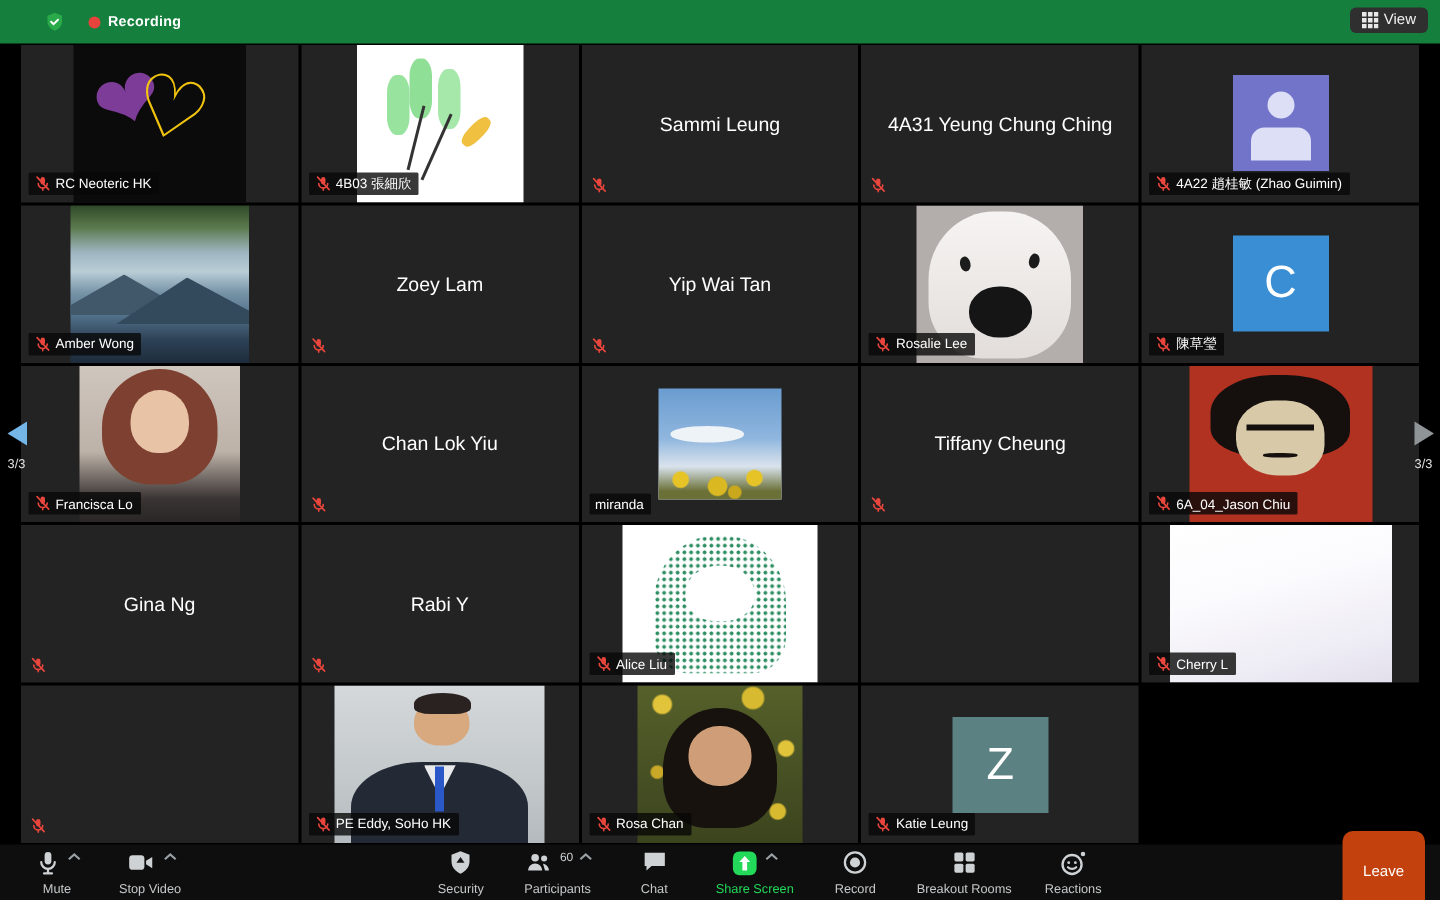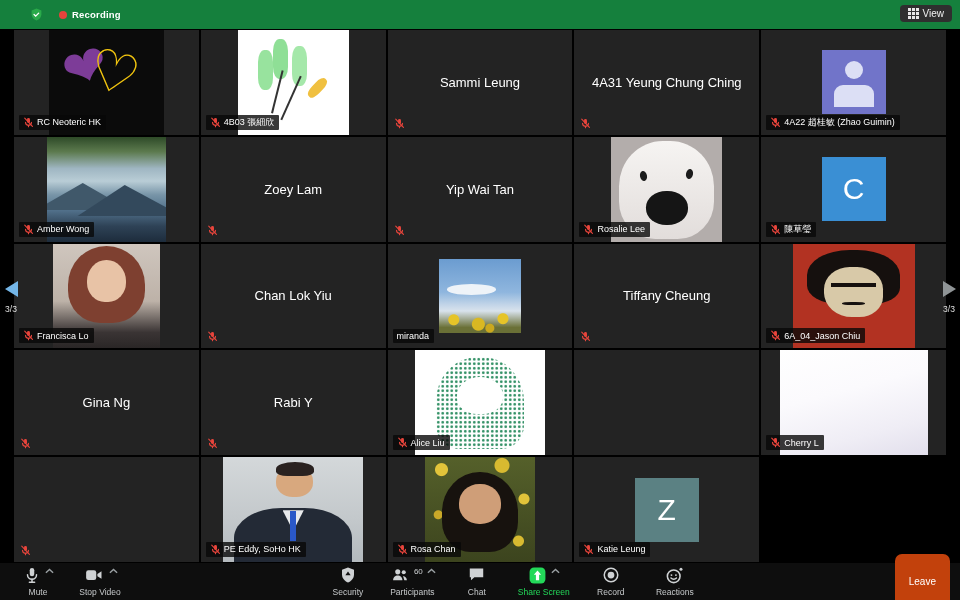--- a/index.html
+++ b/index.html
@@ -613,20 +613,33 @@
         <div class="ticon">
           <span><svg width="18" height="18" viewBox="0 0 24 24">
               <circle cx="12" cy="12" r="9" fill="none" stroke="#cfd2d4" stroke-width="2"></circle>
               <circle cx="12" cy="12" r="4.5" fill="#cfd2d4"></circle>
             </svg></span>
         </div>
         <div class="tlabel">Record</div>
       </div>
       <div class="tbitem">
         <div class="ticon">
+          <span><svg width="18" height="18" viewBox="0 0 24 24">
+              <g fill="#cfd2d4">
+                <rect x="3" y="3" width="8" height="8" rx="1.5"></rect>
+                <rect x="13" y="3" width="8" height="8" rx="1.5"></rect>
+                <rect x="3" y="13" width="8" height="8" rx="1.5"></rect>
+                <rect x="13" y="13" width="8" height="8" rx="1.5"></rect>
+              </g>
+            </svg></span>
+        </div>
+        <div class="tlabel">Breakout Rooms</div>
+      </div>
+      <div class="tbitem">
+        <div class="ticon">
           <span><svg width="19" height="19" viewBox="0 0 24 24">
               <circle cx="11" cy="13" r="8" fill="none" stroke="#cfd2d4" stroke-width="2"></circle>
               <circle cx="8.2" cy="11.5" r="1.2" fill="#cfd2d4"></circle>
               <circle cx="13.8" cy="11.5" r="1.2" fill="#cfd2d4"></circle>
               <path d="M7.5 15.3a4.9 4.9 0 0 0 7 0" fill="none" stroke="#cfd2d4" stroke-width="1.8" stroke-linecap="round"></path>
               <circle cx="20.2" cy="4.2" r="1.9" fill="#cfd2d4"></circle>
             </svg></span>
         </div>
         <div class="tlabel">Reactions</div>
       </div>

